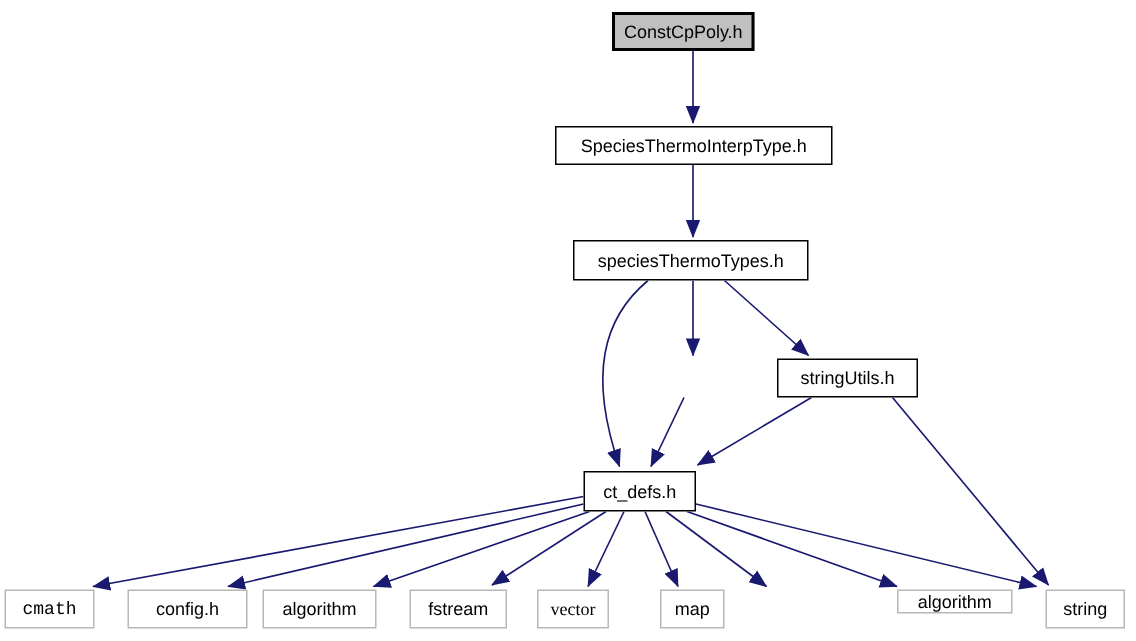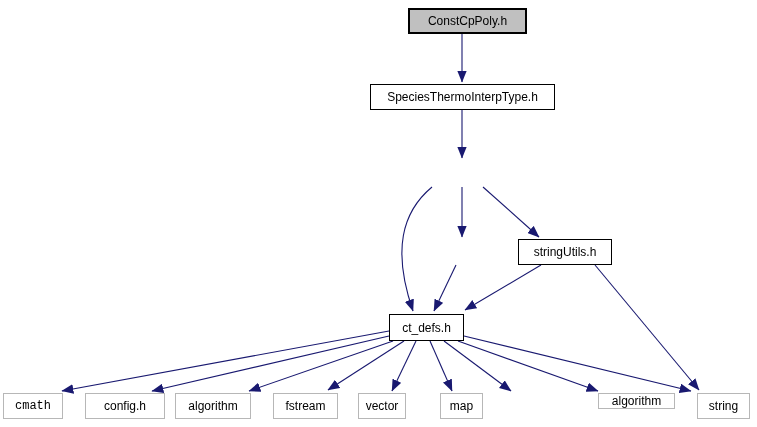--- a/index.html
+++ b/index.html
@@ -68,39 +68,40 @@
     <line class="edge" x1="389" y1="336" x2="152" y2="391" marker-end="url(#arrow)"></line>
     <line class="edge" x1="393" y1="341" x2="249" y2="391" marker-end="url(#arrow)"></line>
     <line class="edge" x1="404" y1="341" x2="328" y2="390" marker-end="url(#arrow)"></line>
     <line class="edge" x1="416" y1="341" x2="392" y2="391" marker-end="url(#arrow)"></line>
     <line class="edge" x1="430" y1="341" x2="452" y2="391" marker-end="url(#arrow)"></line>
     <line class="edge" x1="444" y1="341" x2="511" y2="391" marker-end="url(#arrow)"></line>
     <line class="edge" x1="458" y1="341" x2="598" y2="391" marker-end="url(#arrow)"></line>
     <line class="edge" x1="464" y1="336" x2="691" y2="391" marker-end="url(#arrow)"></line>
   </svg>
 
-  <div class="node root" style="left:408px; top:8px;   width:119px; height:26px;">ConstCpPoly.h</div>
+  <div class="node root" style="left:408px; top:8px;   width:95px; height:26px;">ConstCpPoly.h</div>
 
   <div class="node" style="left:370px; top:84px;  width:185px; height:26px;">SpeciesThermoInterpType.h</div>
 
+  <div class="node" style="left:382px; top:160px; width:157px; height:27px;">speciesThermoTypes.h</div>
 
 
   <div class="node" style="left:518px; top:239px; width:94px;  height:26px;">stringUtils.h</div>
 
   <div class="node" style="left:389px; top:314px; width:75px;  height:27px;">ct_defs.h</div>
 
   <div class="node sys" style="left:3px;   top:393px; width:60px; height:26px;font-family:Liberation Mono, monospace;">cmath</div>
 
   <div class="node sys" style="left:85px;  top:393px; width:80px; height:26px;">config.h</div>
 
   <div class="node sys" style="left:175px; top:393px; width:76px; height:26px;">algorithm</div>
 
   <div class="node sys" style="left:273px; top:393px; width:65px; height:26px;">fstream</div>
 
-  <div class="node sys" style="left:358px; top:393px; width:48px; height:26px;">vector</div>
+  <div class="node sys" style="left:358px; top:393px; width:48px; height:26px;font-family:Liberation Serif, serif;">vector</div>
 
   <div class="node sys" style="left:440px; top:393px; width:43px; height:26px;">map</div>
 
 
   <div class="node sys" style="left:598px; top:393px; width:77px; height:16px;">algorithm</div>
 
   <div class="node sys" style="left:697px; top:393px; width:53px; height:26px;">string</div>
 
 </div>
 

